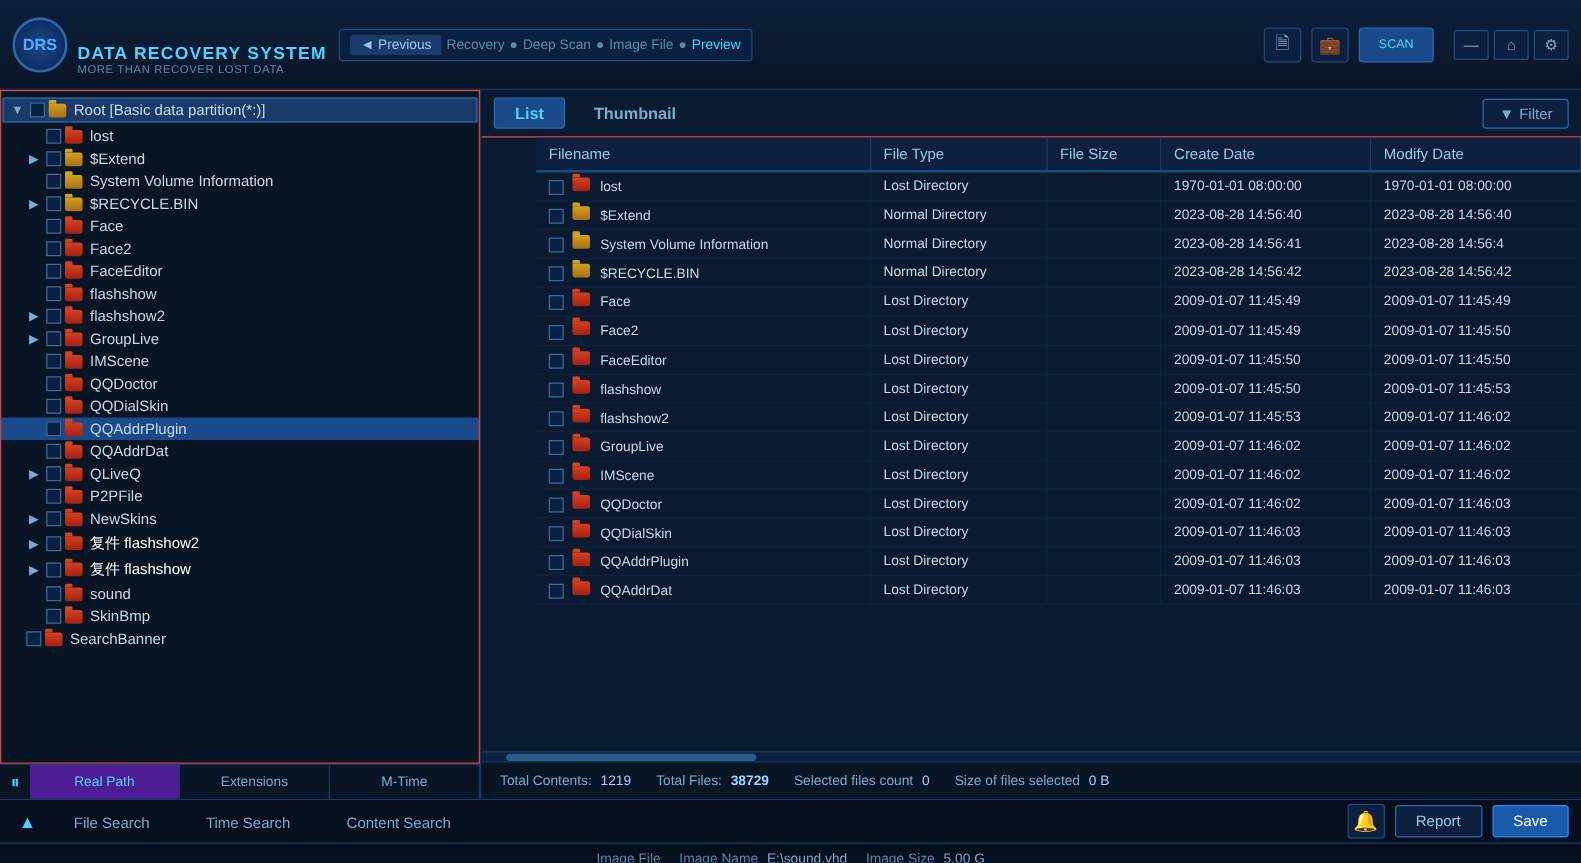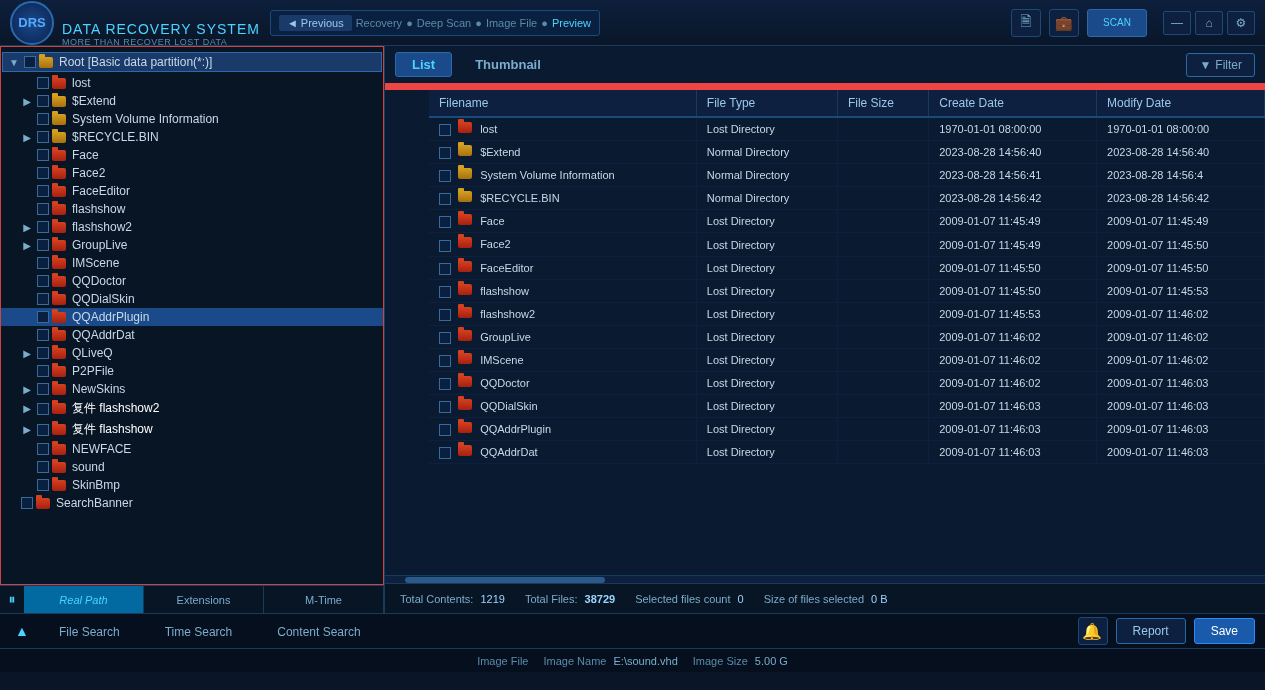--- a/index.html
+++ b/index.html
@@ -10,21 +10,21 @@
       font-size: 12px;
       width: 1265px;
       height: 690px;
       overflow: hidden;
     }
 
     
     .header {
       background: linear-gradient(180deg, #0d1f3c 0%, #0a1628 100%);
       border-bottom: 1px solid #1a3a5c;
-      height: 46px;
+      height: 72px;
       display: flex;
       align-items: center;
       padding: 0 10px;
       gap: 10px;
     }
     .logo-area {
       display: flex;
       align-items: center;
       gap: 8px;
       min-width: 220px;
@@ -38,21 +38,21 @@
       display: flex;
       align-items: center;
       justify-content: center;
       color: #5af;
       font-weight: bold;
       font-size: 13px;
     }
     .logo-text h1 {
       color: #4ad4ff;
       font-size: 14px;
-      font-weight: normal;
+      font-weight: bold;
       letter-spacing: 1px;
       margin-top: 22px;
     }
     .logo-text p {
       color: #5a8aaa;
       font-size: 9px;
       letter-spacing: 0.5px;
     }
     .nav-steps {
       display: flex;
@@ -239,23 +239,22 @@
       display: flex;
       align-items: center;
       justify-content: center;
       height: 100%;
       cursor: pointer;
       font-size: 11px;
       color: #7aaccc;
       border-right: 1px solid #1a3a5c;
     }
     .sidebar-tab.active {
-      background: #0369a1;
+      background: #4c1d95;
       color: #4ad4ff;
-      font-style: italic;
     }
     .sidebar-pause {
       width: 24px;
       height: 24px;
       display: flex;
       align-items: center;
       justify-content: center;
       color: #4ad4ff;
       font-size: 14px;
       cursor: pointer;
@@ -267,21 +266,21 @@
       flex: 1;
       display: flex;
       flex-direction: column;
       background: #0a1a30;
     }
     .content-toolbar {
       display: flex;
       align-items: center;
       padding: 6px 10px;
       background: #0a1a30;
-      border-bottom: 7px solid #ef4444;
+      border-bottom: 1px solid #ef4444;
       gap: 6px;
     }
     .view-tab {
       padding: 4px 16px;
       border-radius: 3px;
       cursor: pointer;
       font-size: 13px;
       font-weight: bold;
     }
     .view-tab.active {
@@ -680,28 +679,20 @@
           </span>
         <span class="tree-label chinese">复件 flashshow2</span>
       </div>
       <div class="tree-item" style="padding-left:20px;">
         <span class="tree-toggle">▶</span>
         <span class="tree-checkbox"></span>
         <span class="folder-icon">
             <div class="folder-red"></div>
           </span>
         <span class="tree-label chinese">复件 flashshow</span>
-      </div>
-      <div class="tree-item" style="padding-left:20px;">
-        <span class="tree-toggle" style="visibility:hidden;">▶</span>
-        <span class="tree-checkbox"></span>
-        <span class="folder-icon">
-            <div class="folder-red"></div>
-          </span>
-        <span class="tree-label">NEWFACE</span>
       </div>
       <div class="tree-item" style="padding-left:20px;">
         <span class="tree-toggle" style="visibility:hidden;">▶</span>
         <span class="tree-checkbox"></span>
         <span class="folder-icon">
             <div class="folder-red"></div>
           </span>
         <span class="tree-label">sound</span>
       </div>
       <div class="tree-item" style="padding-left:20px;">

